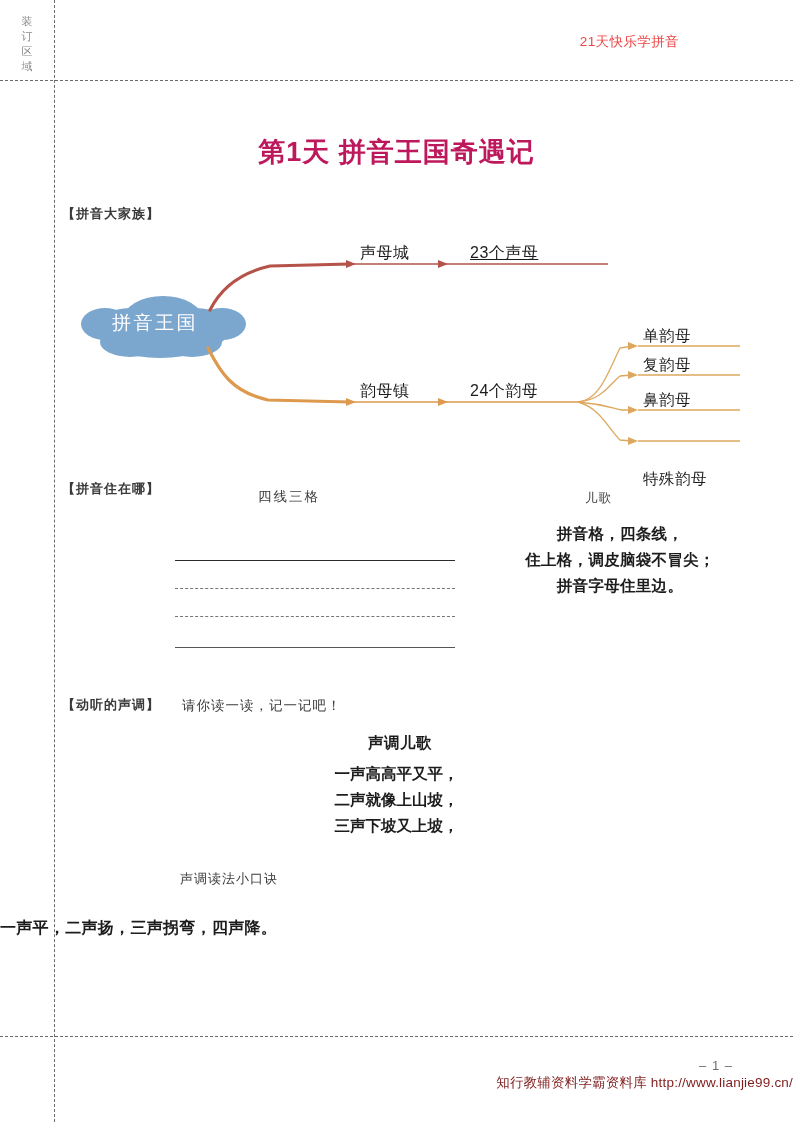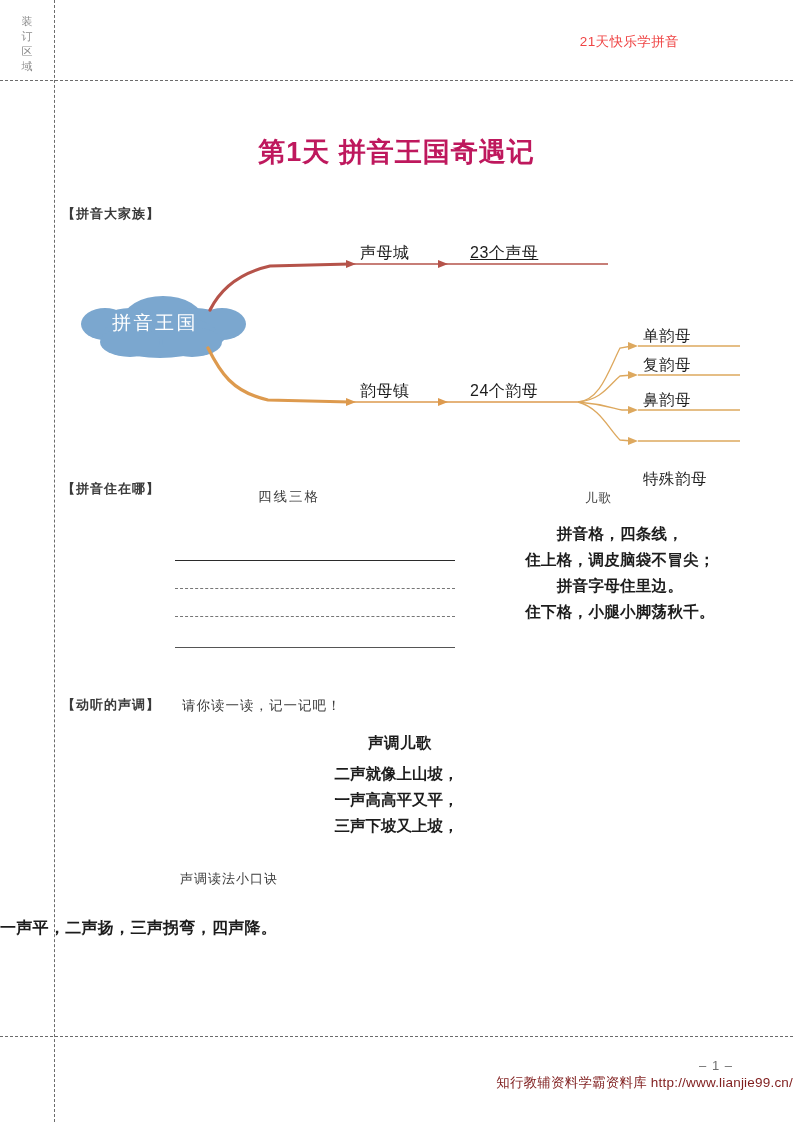--- a/index.html
+++ b/index.html
@@ -190,31 +190,30 @@
   <div class="gl solid" style="top:0px;"></div>
   <div class="gl dashed" style="top:28px;"></div>
   <div class="gl dashed" style="top:56px;"></div>
   <div class="gl solid thin" style="top:87px;"></div>
 </div>
 
 <div class="song song-center" style="left:470px;top:521px;width:300px;">
   <span class="song-line">拼音格，四条线，</span>
   <span class="song-line">住上格，调皮脑袋不冒尖；</span>
   <span class="song-line">拼音字母住里边。</span>
-  <span class="song-line">住下格，小腿小脚荡秋千。</span>
 </div>
 
 <div class="sec-label" style="left:62px;top:696px;">【动听的声调】</div>
 <div class="sec-sub" style="left:182px;top:697px;letter-spacing:1px;">请你读一读，记一记吧！</div>
 
 <div class="tone-title" style="left:368px;top:733px;">声调儿歌</div>
 
 <div class="tone-block" style="top:761px;">
+  <span class="song-line">一声高高平又平，</span>
   <span class="song-line">二声就像上山坡，</span>
-  <span class="song-line">一声高高平又平，</span>
   <span class="song-line">三声下坡又上坡，</span>
 </div>
 
 <div class="sec-sub" style="left:180px;top:870px;letter-spacing:1px;font-size:13px;">声调读法小口诀</div>
 
 <div class="mnemonic" style="top:918px;">一声平，二声扬，三声拐弯，四声降。</div>
 
 <div class="footer-note">知行教辅资料学霸资料库 http://www.lianjie99.cn/</div>
 <div class="page-num">– 1 –</div>
 

